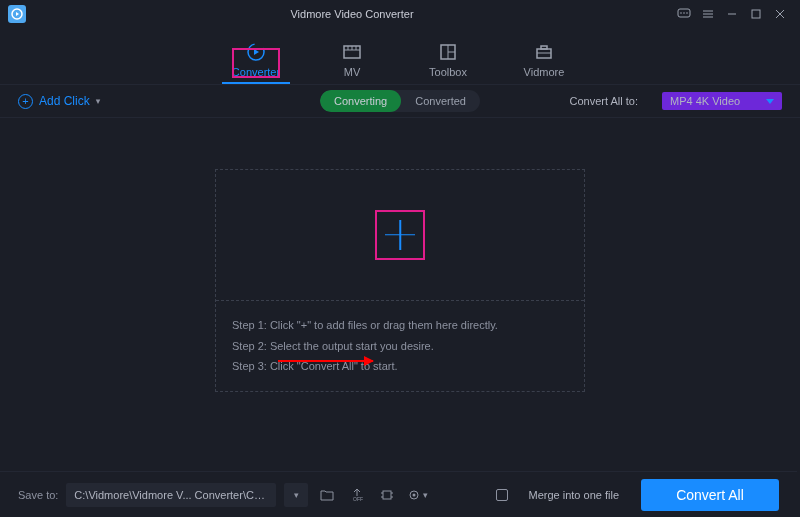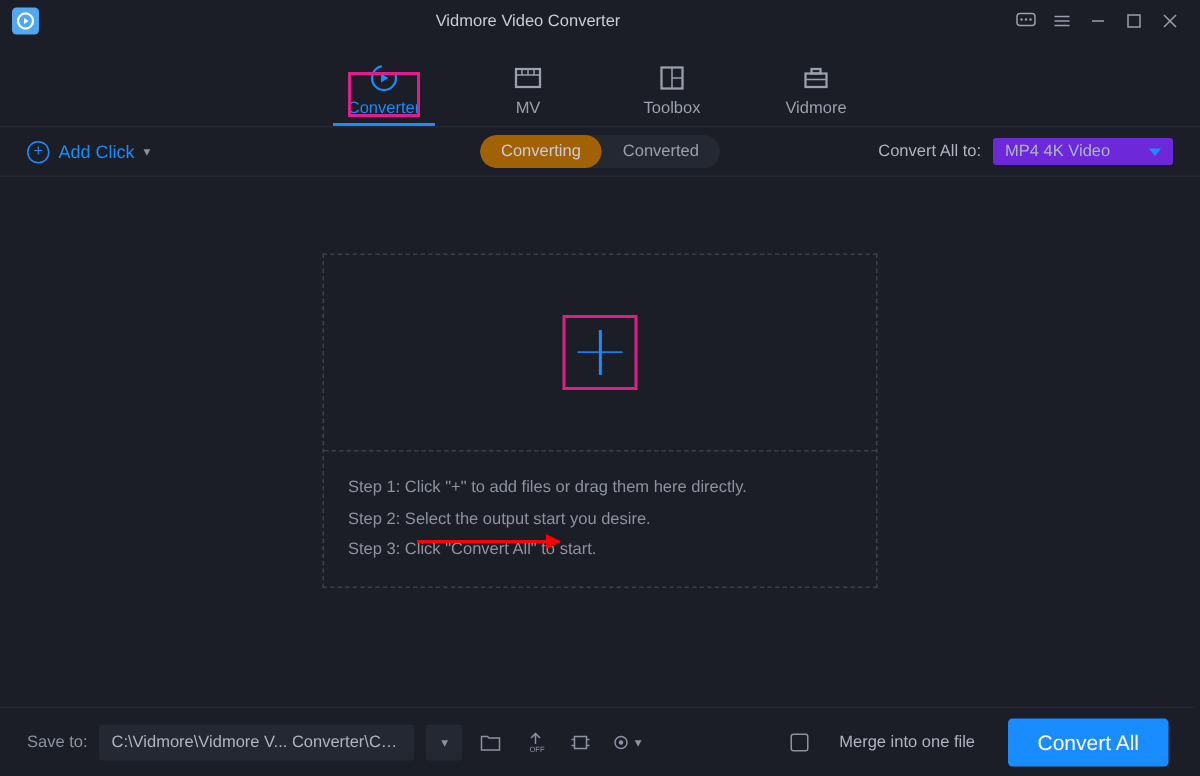--- a/index.html
+++ b/index.html
@@ -13,42 +13,42 @@
   .tab { width: 60px; display: flex; flex-direction: column; align-items: center; gap: 4px; font-size: 11px; color: #9aa0ad; padding-bottom:6px; position:relative; cursor:pointer;}
   .tab.active { color: #198cff; }
   .tab.active::after { content:""; position:absolute; bottom:0; left:-4px; right:-4px; height:2px; background:#198cff;}
   .tab.highlight { outline: 2px solid #e01d8c; outline-offset: -8px; }
   .tab .ticon { width:20px; height:20px; display:flex; align-items:center; justify-content:center;}
   .toolbar { height: 34px; display: flex; align-items: center; padding: 0 18px; border-top:1px solid #232733; border-bottom:1px solid #232733; background:#1b1e27;}
   .addfiles { display:flex; align-items:center; gap:6px; color:#198cff; font-size:12px; cursor:pointer;}
   .plus-circle { width:15px; height:15px; border:1.5px solid #198cff; border-radius:50%; display:flex; align-items:center; justify-content:center; font-size:11px; line-height:1;}
   .seg { margin-left:auto; margin-right:auto; position:absolute; left:50%; transform:translateX(-50%); display:flex; background:#242833; border-radius:12px; height:22px; overflow:hidden;}
   .seg .opt { padding:0 14px; font-size:11px; display:flex; align-items:center; color:#9aa0ad; cursor:pointer;}
-  .seg .opt.active { background:#a16207; color:#c9ccd6; border-radius:12px;}
-  .toolbar-right { margin-left:auto; display:flex; align-items:center; gap:8px; font-size:11px;justify-content:center;}
+  .seg .opt.active { background:#15803d; color:#c9ccd6; border-radius:12px;}
+  .toolbar-right { margin-left:auto; display:flex; align-items:center; gap:24px; font-size:11px;justify-content:center;}
   .formatsel { background:#6d28d9; padding:3px 8px; display:flex; align-items:center; gap:12px; border-radius:2px; cursor:pointer; min-width:120px;}
   .triangle-down { width:0; height:0; border-left:4px solid transparent; border-right:4px solid transparent; border-top:5px solid #198cff; margin-left:auto;}
   .centerarea { height: 325px; display:flex; align-items:center; justify-content:center; position:relative;}
   .dropbox { width:370px; border:1px dashed #3a3f4c; }
   .dropzone { height:130px; display:flex; align-items:center; justify-content:center; position:relative;}
   .bigplus { width:50px; height:50px; border:2px solid #e01d8c; display:flex; align-items:center; justify-content:center; cursor:pointer;}
   .bigplus .pl { position:relative; width:30px; height:30px;}
   .bigplus .pl::before { content:""; position:absolute; left:50%; top:0; width:1.5px; height:30px; background:#198cff; transform:translateX(-50%);}
   .bigplus .pl::after { content:""; position:absolute; top:50%; left:0; height:1.5px; width:30px; background:#198cff; transform:translateY(-50%);}
   .arrow-anno { position:absolute; left:278px; top:242px; width:95px; height:2px; background:#f00; pointer-events:none;}
   .arrow-anno::after { content:""; position:absolute; right:-1px; top:-4px; width:0; height:0; border-top:5px solid transparent; border-bottom:5px solid transparent; border-left:10px solid #f00;}
   .steps { border-top:1px dashed #3a3f4c; padding:14px 16px; font-size:11px; color:#8d92a0; line-height:1.9;}
   .bottombar { position:absolute; bottom:0; left:0; right:3px; height:46px; border-top:1px solid #232733; display:flex; align-items:center; padding:0 18px; gap:8px; background:#1b1e27;}
   .bottombar .lab { font-size:11px; color:#8d92a0;}
   .pathbox { background:#242833; height:24px; display:flex; align-items:center; padding:0 8px; font-size:11px; width:210px; border-radius:2px;}
   .dropbtn { background:#242833; width:24px; height:24px; display:flex; align-items:center; justify-content:center; border-radius:2px; cursor:pointer;}
   .iconbtn { width:22px; height:22px; display:flex; align-items:center; justify-content:center; color:#8d92a0; cursor:pointer;}
   .merge { margin-left:auto; display:flex; align-items:center; gap:21px; font-size:11px;}
   .chk { width:12px; height:12px; border:1px solid #8d92a0; border-radius:2px;}
-  .convertall { width:107px; height:32px; background:#198cff; color:#fff; display:flex; align-items:center; justify-content:center; font-size:14px; border-radius:3px; margin-left:14px; cursor:pointer;}
+  .convertall { width:138px; height:32px; background:#198cff; color:#fff; display:flex; align-items:center; justify-content:center; font-size:14px; border-radius:3px; margin-left:14px; cursor:pointer;}
   .chev { font-size:9px; color:#8d92a0;}
 </style>
 </head>
 <body>
 
 <div class="titlebar">
   <div class="logo">
     <svg width="12" height="12" viewBox="0 0 12 12">
         <circle cx="6" cy="6" r="5" fill="none" stroke="#fff" stroke-width="1.5"></circle>
         <polygon points="5,4 8,6 5,8" fill="#fff"></polygon>

